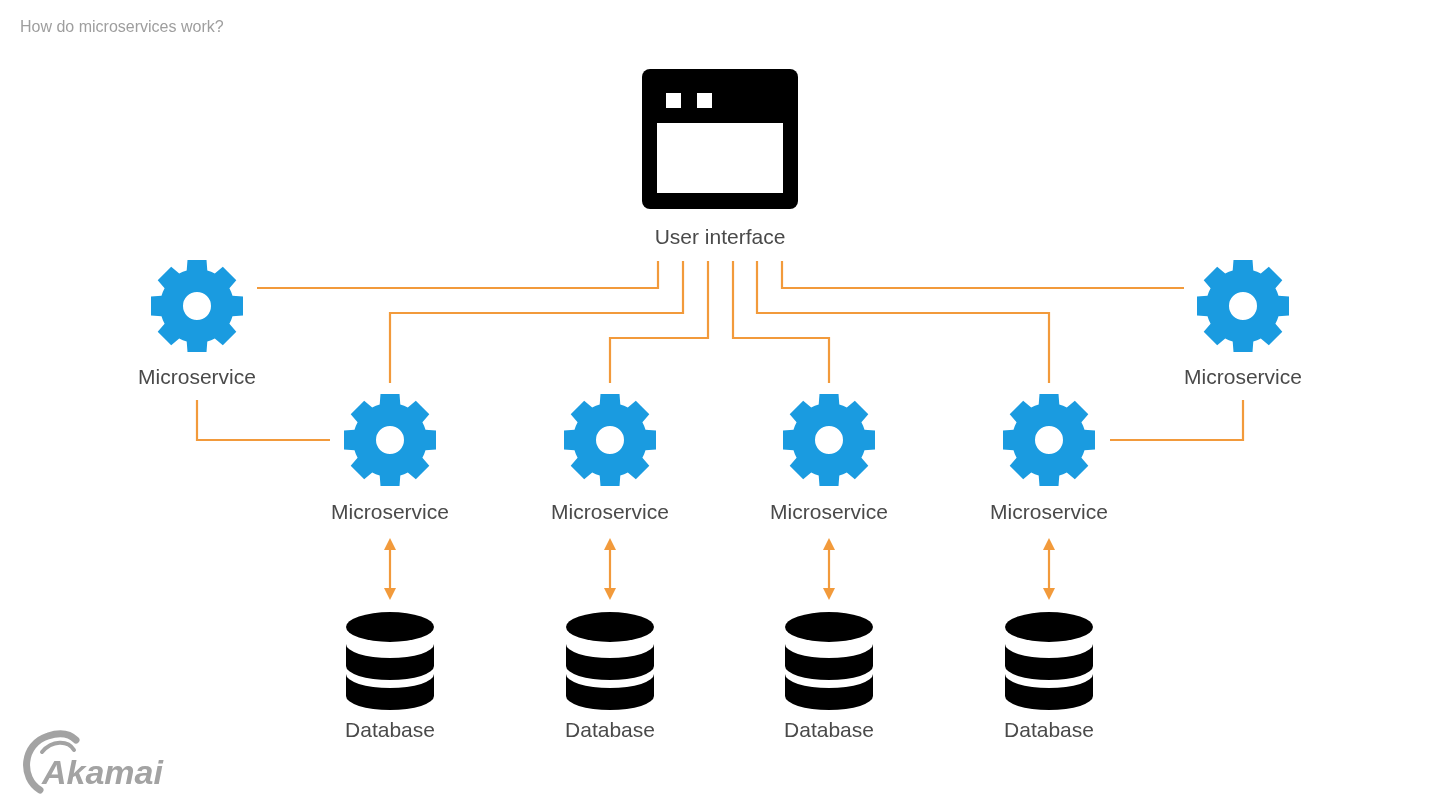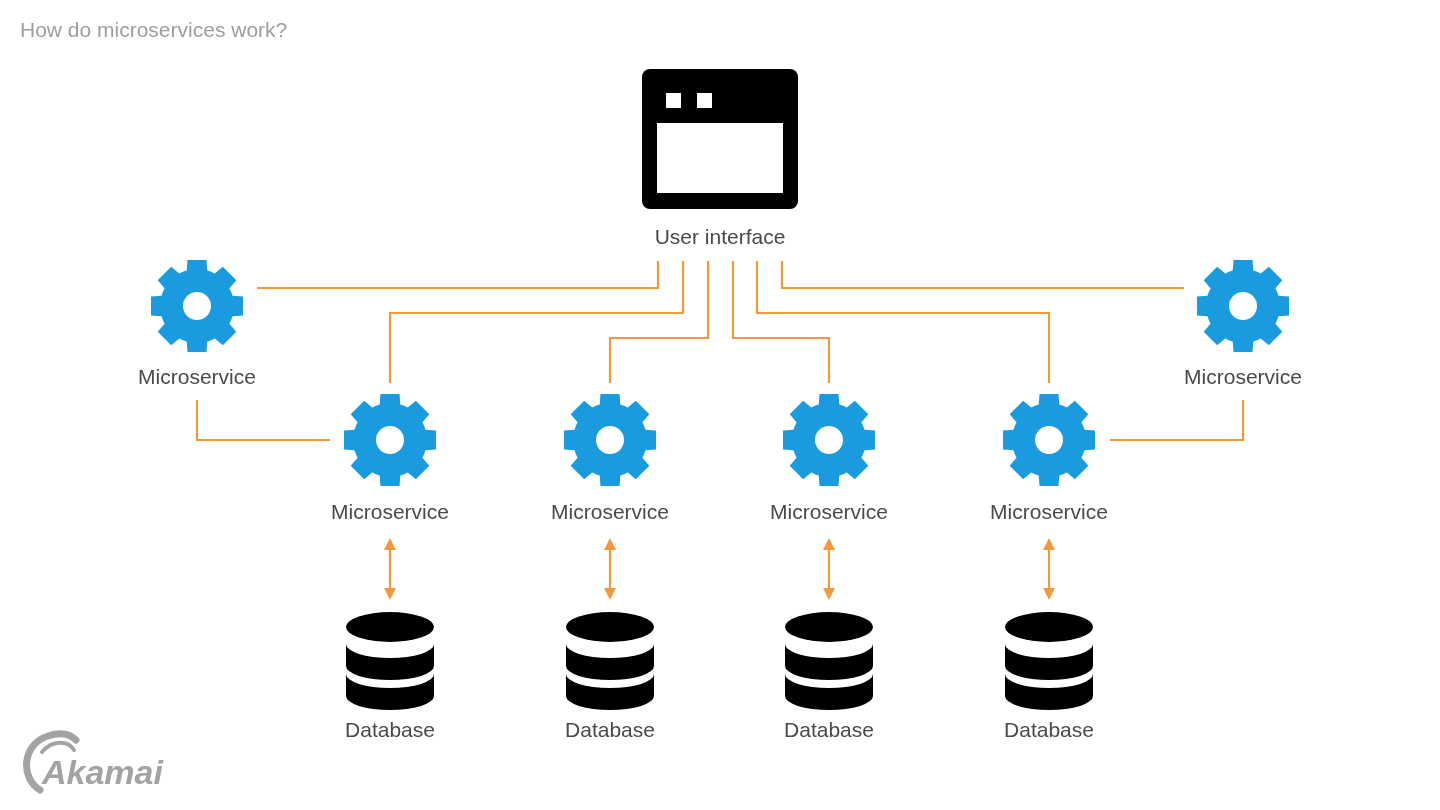--- a/index.html
+++ b/index.html
@@ -1,17 +1,17 @@
 <!DOCTYPE html>
 <html><head>
 <meta charset="utf-8">
 <style>
   html, body { margin: 0; padding: 0; background: #ffffff; }
   body { width: 1440px; height: 810px; position: relative; overflow: hidden; font-family: "Liberation Sans", sans-serif; }
-  .title { position: absolute; left: 20px; top: 18px; font-size: 21px; color: #9e9e9e; }
+  .title { position: absolute; left: 20px; top: 18px; font-size: 16px; color: #9e9e9e; }
   svg.diagram { position: absolute; left: 0; top: 0; }
   .lbl { font-family: "Liberation Sans", sans-serif; font-size: 21px; fill: #4a4a4a; text-anchor: middle; }
   .logo { position: absolute; left: 18px; top: 730px; width: 150px; height: 65px; }
   .logo-text { font-family: "Liberation Sans", sans-serif; font-size: 34px; font-weight: bold; font-style: italic; fill: #a3a3a3; }
 </style>
 </head>
 <body>
 
 <div class="title">How do microservices work?</div>
 

